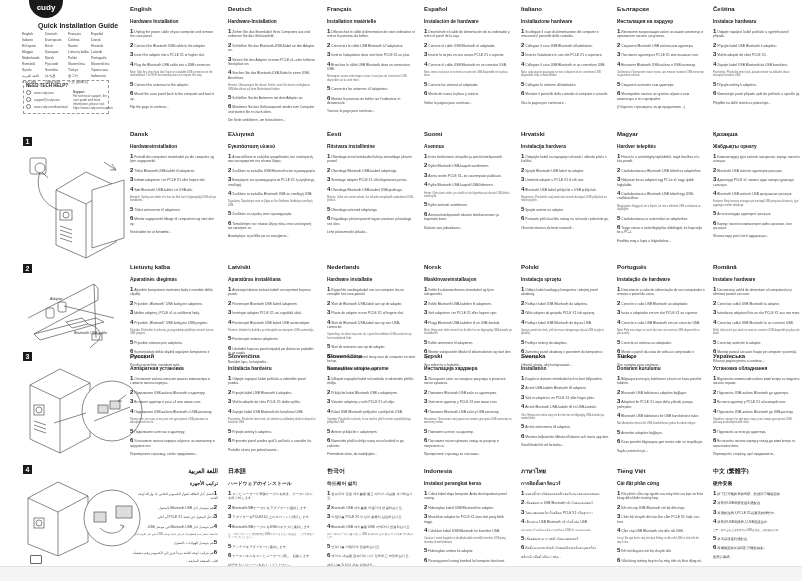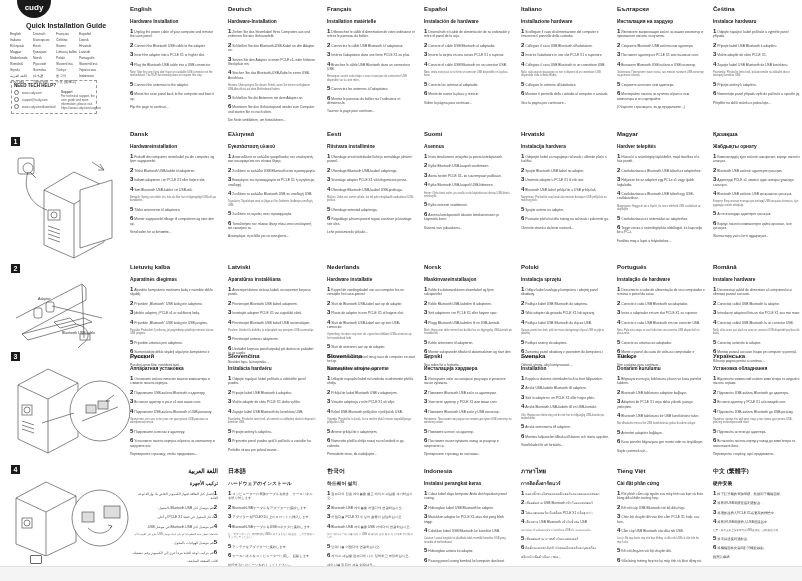--- a/index.html
+++ b/index.html
@@ -1,18 +1,18 @@
 <!DOCTYPE html>
 <html><head>
 <meta charset="utf-8">
 <style>
 *{box-sizing:border-box;margin:0;padding:0}
 html,body{width:802px;height:581px;overflow:hidden;background:#fff;font-family:"Liberation Sans",sans-serif;color:#222}
 .page{position:relative;width:802px;height:581px}
-.left{position:absolute;left:4px;top:0;width:130px;height:449px}
+.left{position:absolute;left:16px;top:0;width:130px;height:449px}
 .logo{position:absolute;left:13px;top:0;width:34px;height:18px;background:#1a1a1a;border-radius:0 0 17px 17px;color:#fff;font-size:8px;font-weight:bold;text-align:center;line-height:16px}
 .qig-title{position:absolute;left:22px;top:22px;font-size:7px;font-weight:bold;color:#222}
 .lang-grid{position:absolute;left:6px;top:32px;width:90px;display:grid;grid-template-columns:repeat(4,1fr);gap:1px 2px;font-size:3.4px;color:#444;line-height:5px}
 .help{position:absolute;left:7px;top:80px;width:86px;height:34px;border:1px dashed #999;padding:2px}
 .help .h{font-size:4.5px;font-weight:bold;margin-bottom:2px}
 .help .row{display:flex;align-items:center;gap:3px;font-size:3px;color:#555;margin-bottom:2px}
 .help .ic{width:5px;height:5px;border:1px solid #777;border-radius:50%}
 .help .sup{position:absolute;left:49px;top:9px;width:35px;font-size:3px;color:#555;line-height:4px}
 .stepnum{position:absolute;left:7px;width:9px;height:9px;background:#1a1a1a;color:#fff;font-size:7px;font-weight:bold;text-align:center;line-height:9px}
 .illus{position:absolute;left:8px;width:120px}

